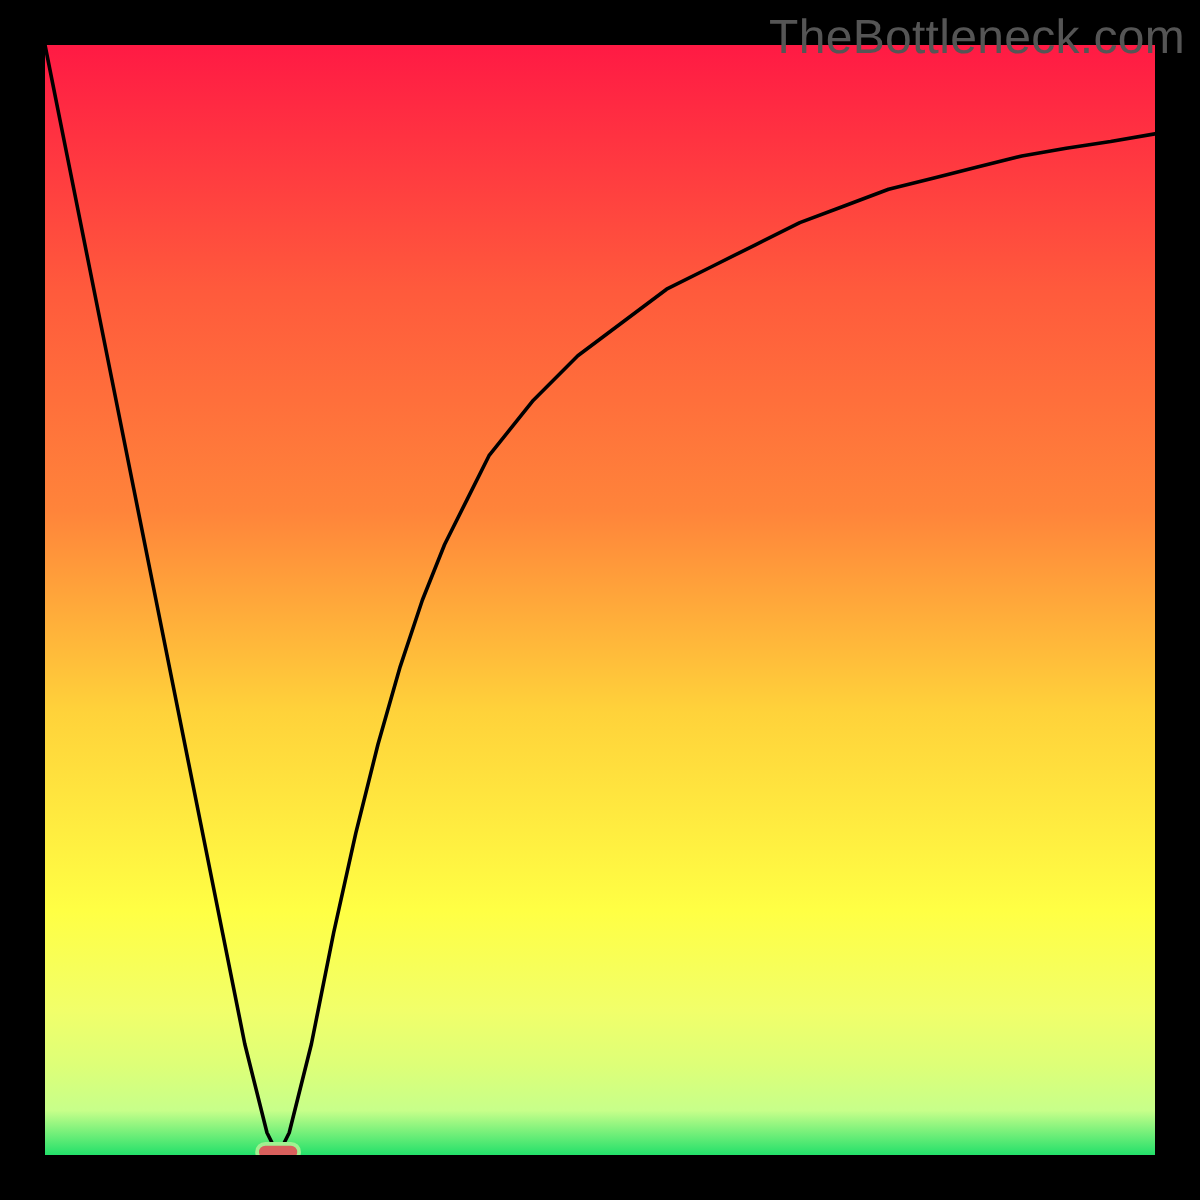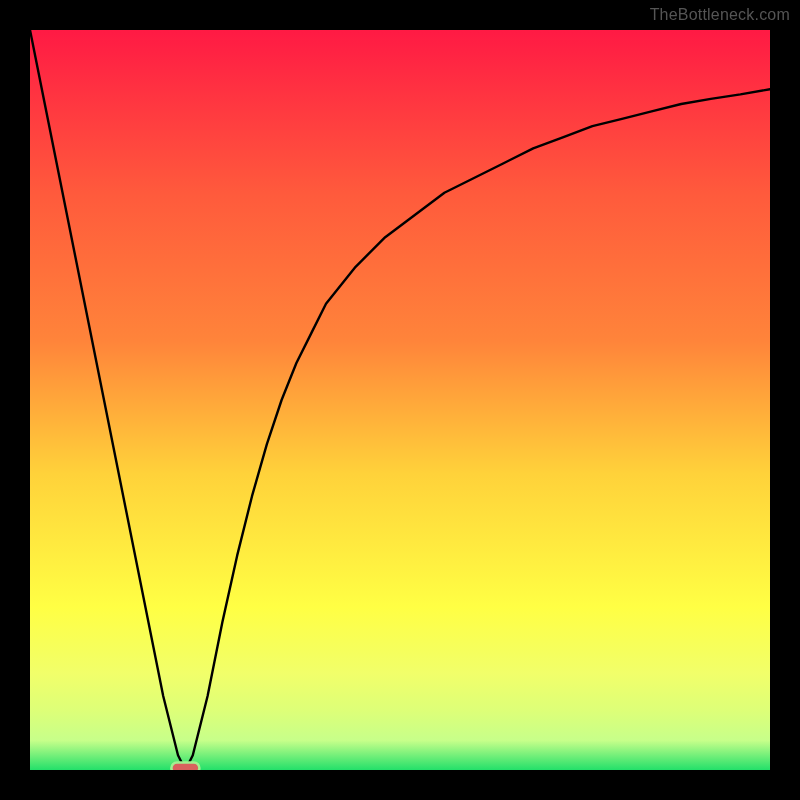--- a/index.html
+++ b/index.html
@@ -23,21 +23,21 @@
     top: 30px;
     width: 740px;
     height: 740px;
     overflow: hidden;
   }
   .watermark {
     position: absolute;
     top: 6px;
     right: 10px;
     color: #555;
-    font-size: 16px;
+    font-size: 32px;
     font-weight: 500;
     font-family: Arial, sans-serif;
     letter-spacing: 0.2px;
   }
   svg {
     display: block;
   }
 </style>
 </head>
 <body>

